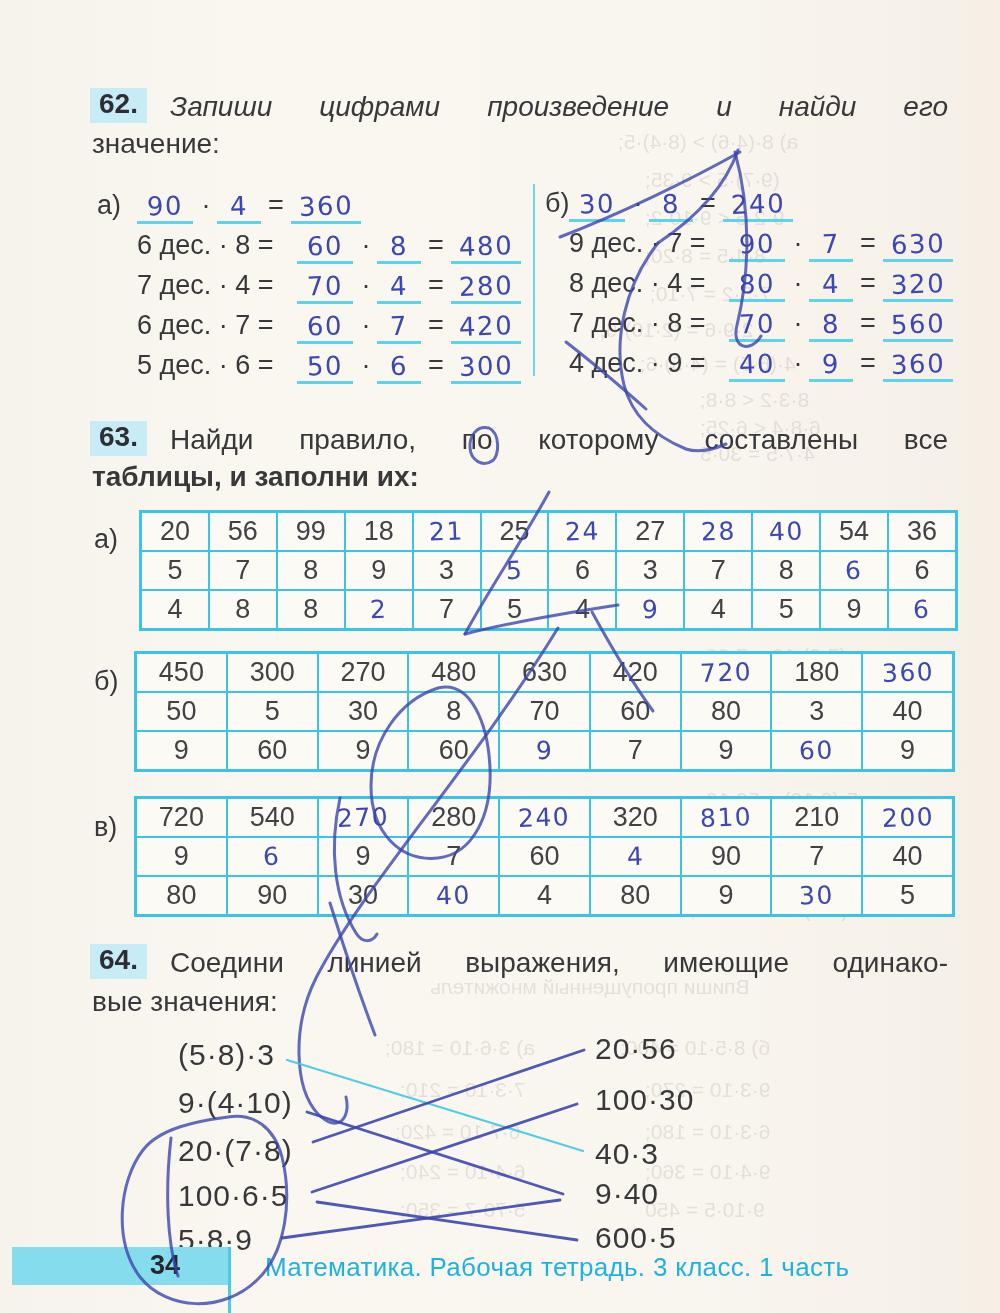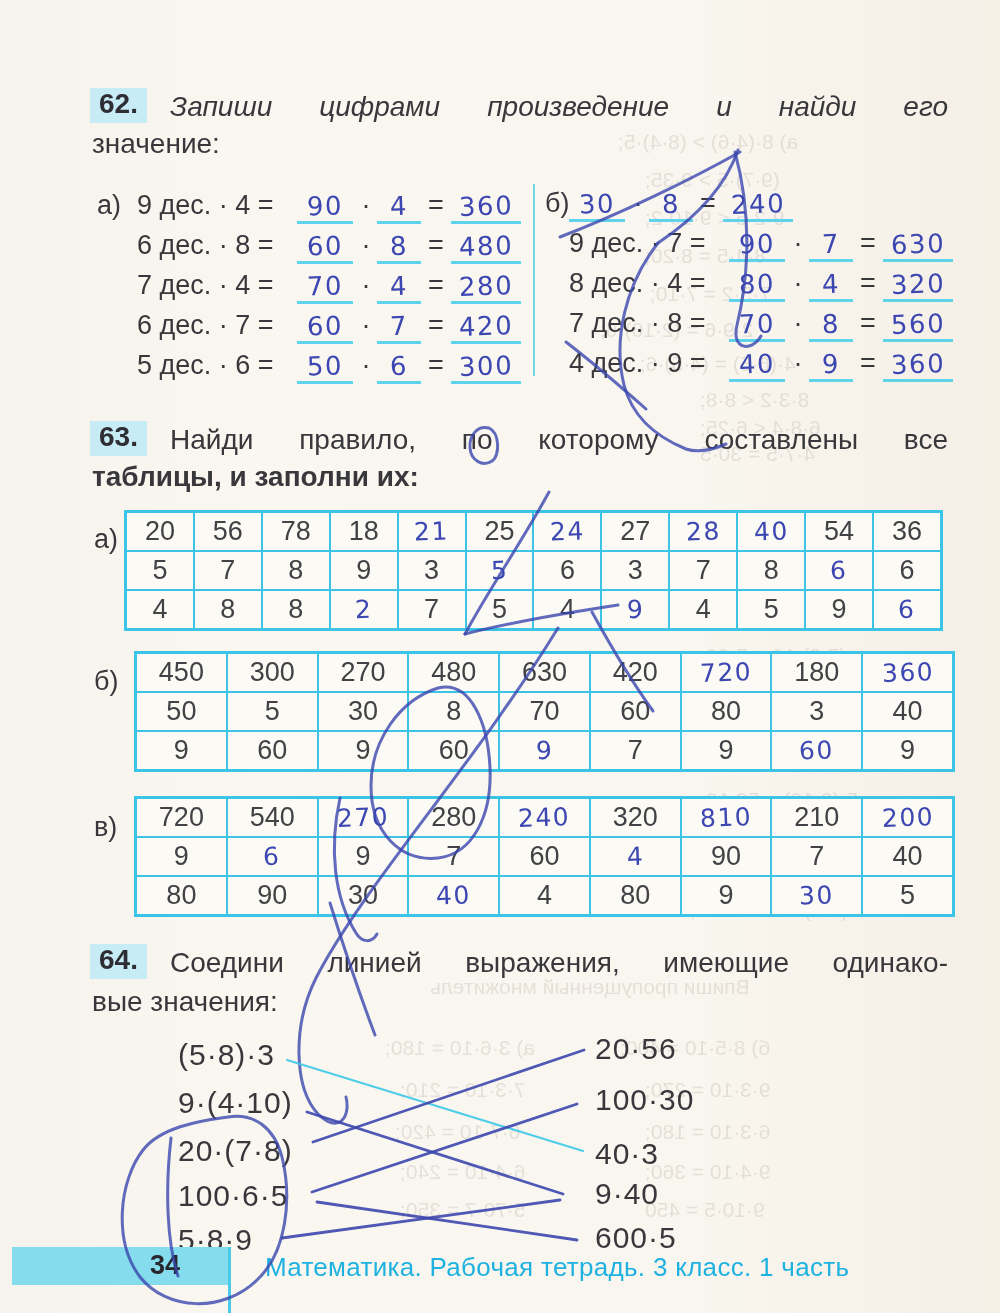--- a/index.html
+++ b/index.html
@@ -81,21 +81,20 @@
   <div class="content">
 
     <div class="badge" style="left:78px;top:88px;">62.</div>
     <div class="jtitle" style="top:90px;font-style:italic;">Запиши цифрами произведение и найди его</div>
     <div class="tline2" style="top:128px;">значение:</div>
 
     <div class="ex62col" style="left:85px;top:184px;">
       <div class="collabel">а)</div>
       <div class="mrows" style="left:40px;" id="rows-a">
           <div class="mrow">
-            <span class="lhs">9 дес. · 4 =</span>
             <span class="blank b1">
               <span class="hw">90</span>
             </span>
             <span class="dot">·</span>
             <span class="blank b2">
               <span class="hw">4</span>
             </span>
             <span class="eq">=</span>
             <span class="blank b3">
               <span class="hw">360</span>
@@ -233,29 +232,29 @@
             </span>
           </div>
         </div>
     </div>
 
     <div class="badge" style="left:78px;top:421px;">63.</div>
     <div class="jtitle" style="top:423px;">Найди правило, по которому составлены все</div>
     <div class="tline2" style="top:461px;font-weight:bold;">таблицы, и заполни их:</div>
 
     <div class="tlabel" style="left:82px;top:524px;">а)</div>
-    <div class="mtable" style="left: 112px; top: 510px; width: 813px; grid-template-columns: repeat(12, 1fr); grid-auto-rows: 37px;">
+    <div class="mtable" style="left: 127px; top: 510px; width: 813px; grid-template-columns: repeat(12, 1fr); grid-auto-rows: 37px;">
         <div class="mcell">
           <span>20</span>
         </div>
         <div class="mcell">
           <span>56</span>
         </div>
         <div class="mcell">
-          <span>78</span>
+          <span>99</span>
         </div>
         <div class="mcell">
           <span>18</span>
         </div>
         <div class="mcell">
           <span class="hw">21</span>
         </div>
         <div class="mcell">
           <span>25</span>
         </div>

